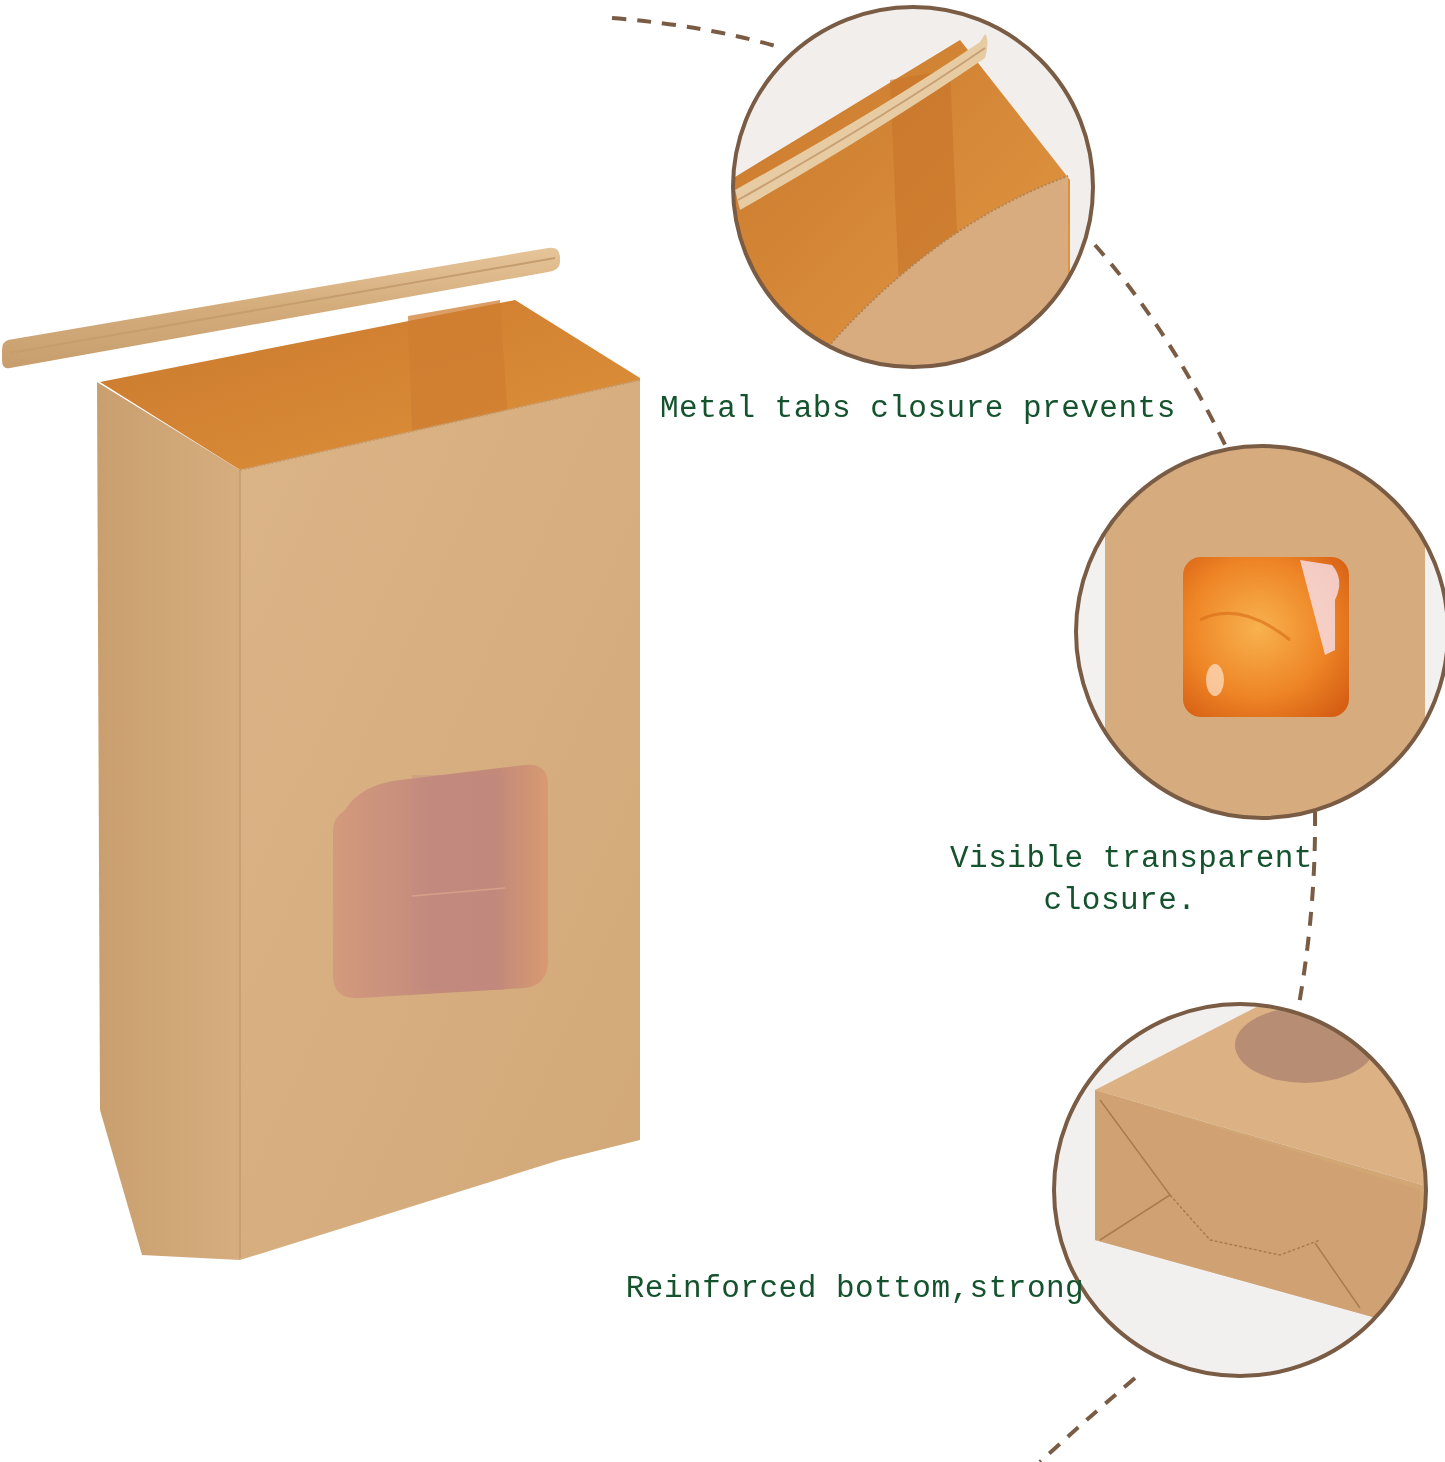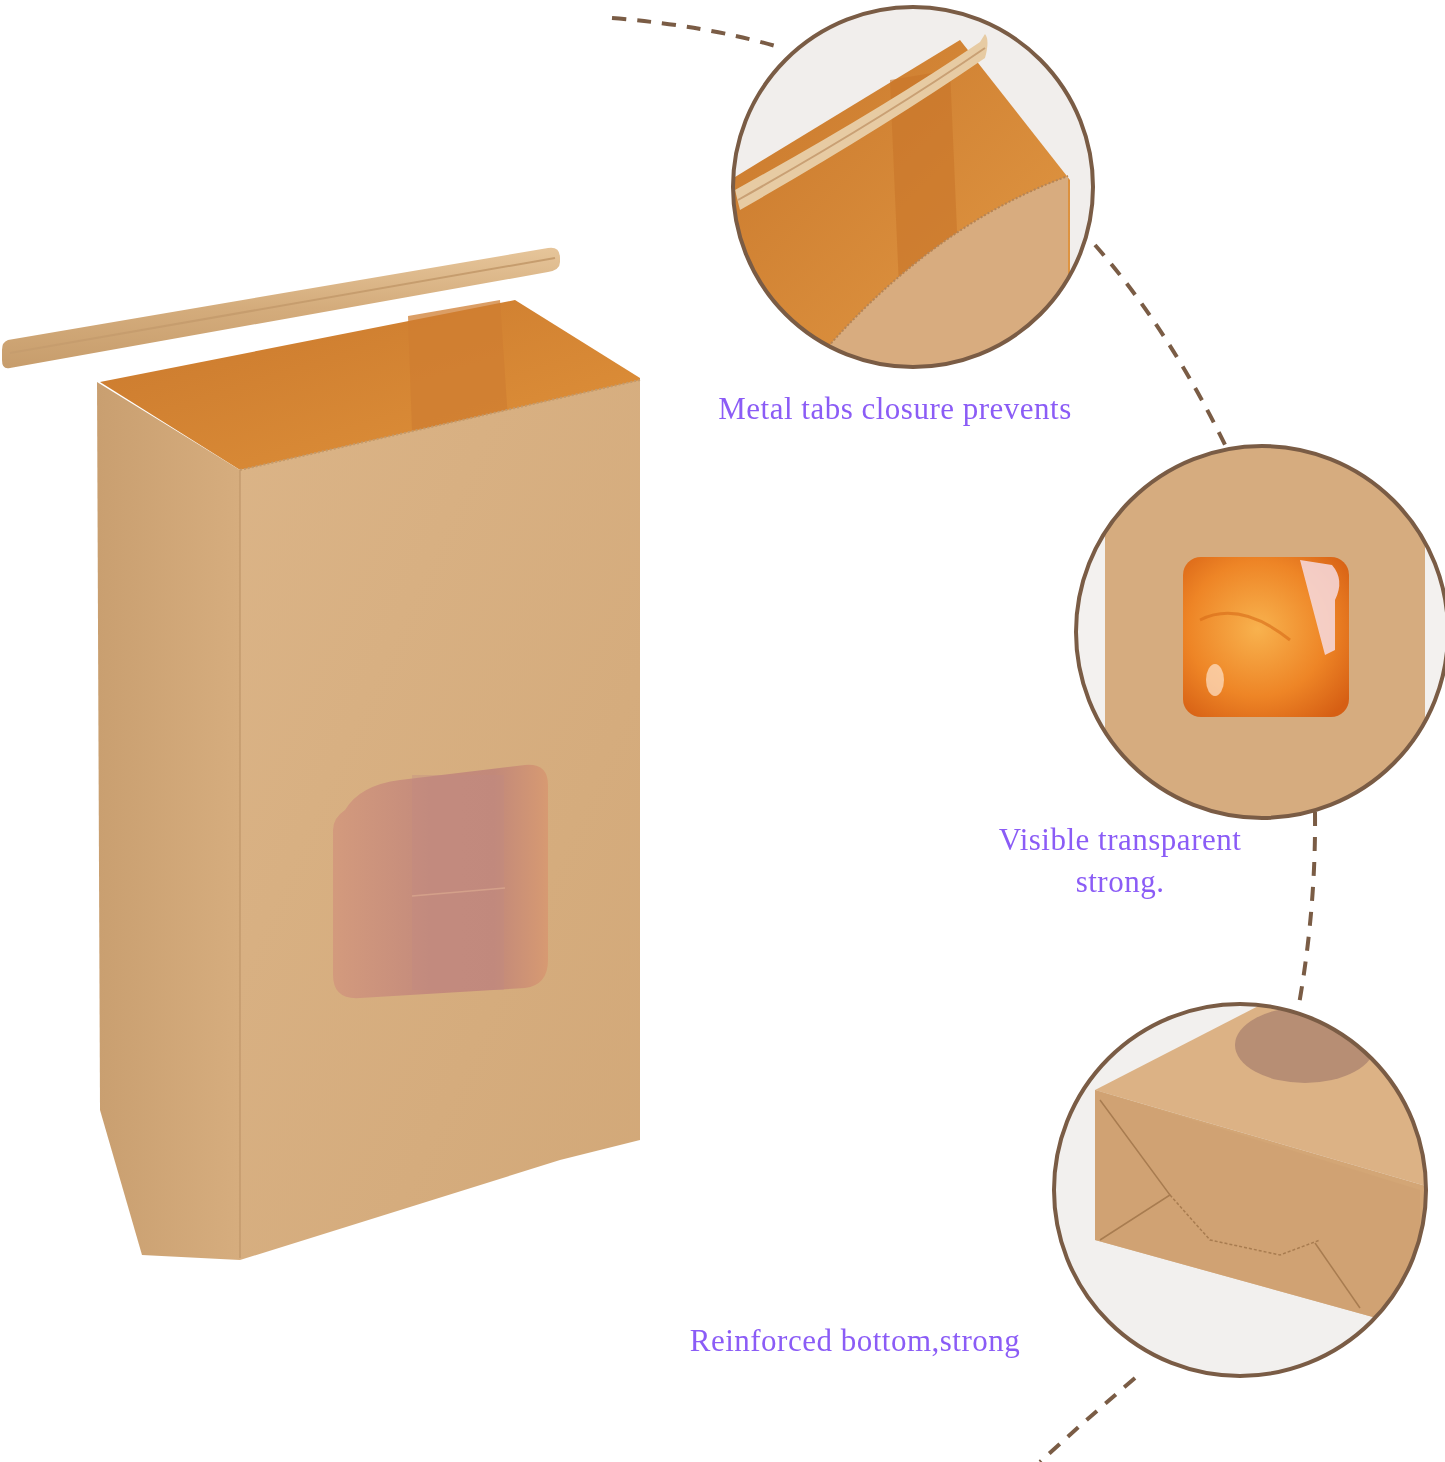--- a/index.html
+++ b/index.html
@@ -16,32 +16,32 @@
     }
     .layer {
       position: absolute;
       left: 0;
       top: 0;
       width: 1445px;
       height: 1462px;
     }
     .caption {
       position: absolute;
-      color: #8b5cf6;
+      color: #14532d;
       font-size: 31px;
       line-height: 42px;
       text-align: center;
       letter-spacing: 0.5px;
       white-space: nowrap;
-      font-family: Liberation Serif, serif;
+      font-family: Liberation Mono, monospace;
     }
     .caption span { display: block; }
     #cap-closure { left: 660px; top: 388px; width: 470px; }
-    #cap-window  { left: 950px; top: 819px; width: 340px; }
-    #cap-bottom  { left: 620px; top: 1320px; width: 470px; }
+    #cap-window  { left: 950px; top: 838px; width: 340px; }
+    #cap-bottom  { left: 620px; top: 1268px; width: 470px; }
   </style>
 </head>
 <body>
 
 <svg class="layer" viewBox="0 0 1445 1462" xmlns="http://www.w3.org/2000/svg">
   <defs>
     <linearGradient id="gFront" x1="0" y1="0" x2="1" y2="1">
       <stop offset="0" stop-color="#dbb487"></stop>
       <stop offset="1" stop-color="#d2a878"></stop>
     </linearGradient>
@@ -161,18 +161,18 @@
     <circle cx="1240" cy="1190" r="186" fill="none" stroke="#7a5c45" stroke-width="4"></circle>
   </g>
 </svg>
 
 <div class="caption" id="cap-closure">
   <span>Metal tabs closure prevents</span>
 </div>
 
 <div class="caption" id="cap-window">
   <span>Visible transparent</span>
-  <span>strong.</span>
+  <span>closure.</span>
 </div>
 
 <div class="caption" id="cap-bottom">
   <span>Reinforced bottom,strong</span>
 </div>
 
 </body></html>

